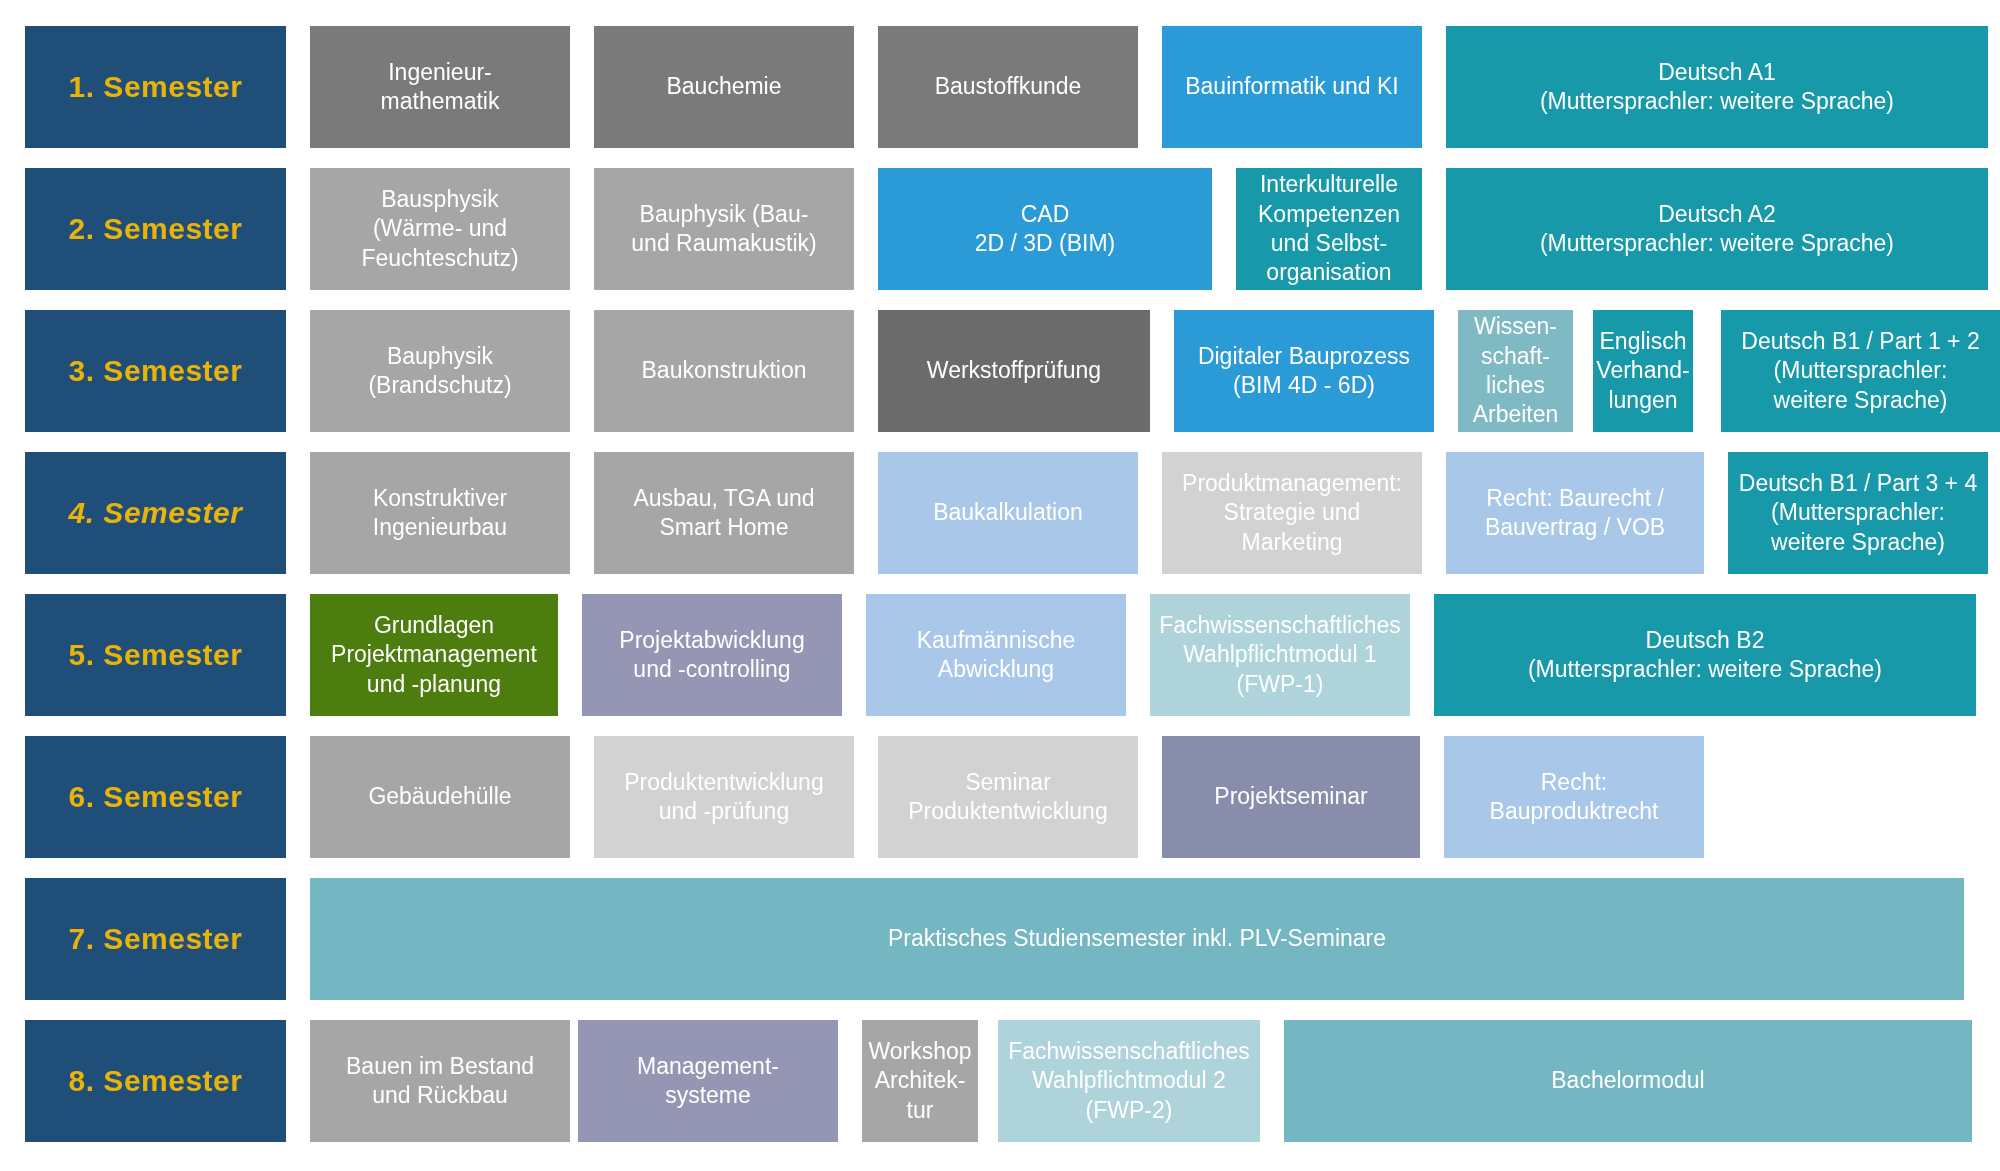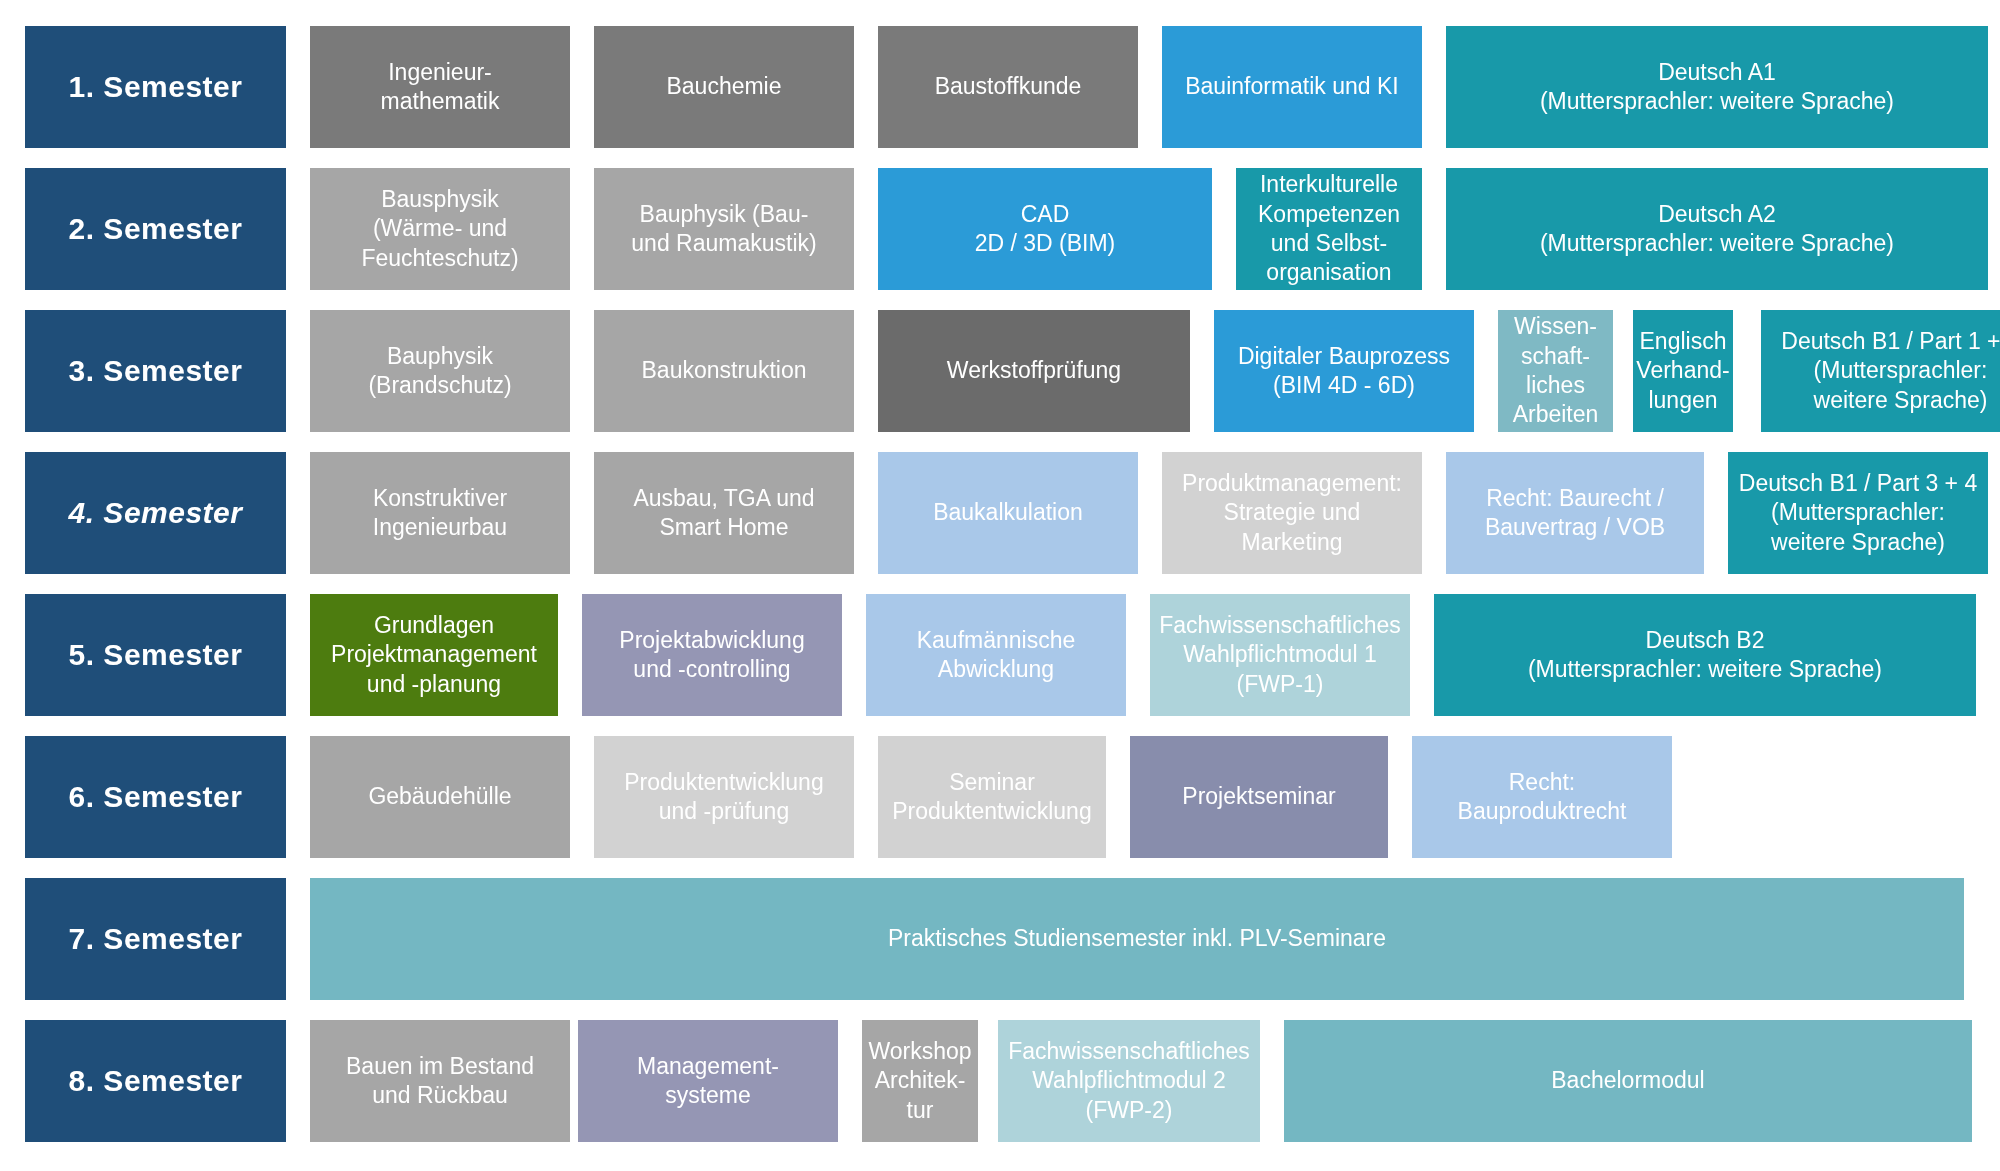--- a/index.html
+++ b/index.html
@@ -36,21 +36,21 @@
     flex:0 0 auto;
     padding:2px 4px;
   }
   .sem-label{
     box-sizing:border-box;
     width:261px;
     margin-left:0;
     display:flex;
     align-items:center;
     justify-content:center;
-    color:#ffffff;
+    color:#eab308;
     font-size:30px;
     font-weight:700;
     letter-spacing:0.5px;
   }
 </style>
 </head>
 <body>
 
 <div class="board">
     <div class="sem-row">
@@ -77,21 +77,21 @@
 und Selbst-
 organisation</div>
       <div class="cell" style="background: rgb(24, 153, 169); width: 542px;">Deutsch A2
 (Muttersprachler: weitere Sprache)</div>
     </div>
     <div class="sem-row">
       <div class="cell sem-label" style="background: rgb(31, 78, 121);">3. Semester</div>
       <div class="cell" style="background: rgb(166, 166, 166); width: 260px;">Bauphysik
 (Brandschutz)</div>
       <div class="cell" style="background: rgb(166, 166, 166); width: 260px;">Baukonstruktion</div>
-      <div class="cell" style="background: rgb(107, 107, 107); width: 312px;">Werkstoffprüfung</div>
+      <div class="cell" style="background: rgb(107, 107, 107); width: 272px;">Werkstoffprüfung</div>
       <div class="cell" style="background: rgb(43, 155, 215); width: 260px;">Digitaler Bauprozess
 (BIM 4D - 6D)</div>
       <div class="cell" style="background: rgb(127, 185, 196); width: 115px;">Wissen-
 schaft-
 liches
 Arbeiten</div>
       <div class="cell" style="background: rgb(24, 153, 169); width: 100px; margin-left: 20px;">Englisch
 Verhand-
 lungen</div>
       <div class="cell" style="background: rgb(24, 153, 169); width: 279px; margin-left: 28px;">Deutsch B1 / Part 1 + 2
@@ -127,21 +127,21 @@
 Wahlpflichtmodul 1
 (FWP-1)</div>
       <div class="cell" style="background: rgb(24, 153, 169); width: 542px;">Deutsch B2
 (Muttersprachler: weitere Sprache)</div>
     </div>
     <div class="sem-row">
       <div class="cell sem-label" style="background: rgb(31, 78, 121);">6. Semester</div>
       <div class="cell" style="background: rgb(166, 166, 166); width: 260px;">Gebäudehülle</div>
       <div class="cell" style="background: rgb(210, 210, 210); width: 260px;">Produktentwicklung
 und -prüfung</div>
-      <div class="cell" style="background: rgb(210, 210, 210); width: 228px;">Seminar
+      <div class="cell" style="background: rgb(210, 210, 210); width: 260px;">Seminar
 Produktentwicklung</div>
       <div class="cell" style="background: rgb(136, 141, 172); width: 258px;">Projektseminar</div>
       <div class="cell" style="background: rgb(169, 200, 233); width: 260px;">Recht:
 Bauproduktrecht</div>
     </div>
     <div class="sem-row">
       <div class="cell sem-label" style="background: rgb(31, 78, 121);">7. Semester</div>
       <div class="cell" style="background: rgb(116, 183, 194); width: 1654px;">Praktisches Studiensemester inkl. PLV-Seminare</div>
     </div>
     <div class="sem-row">

